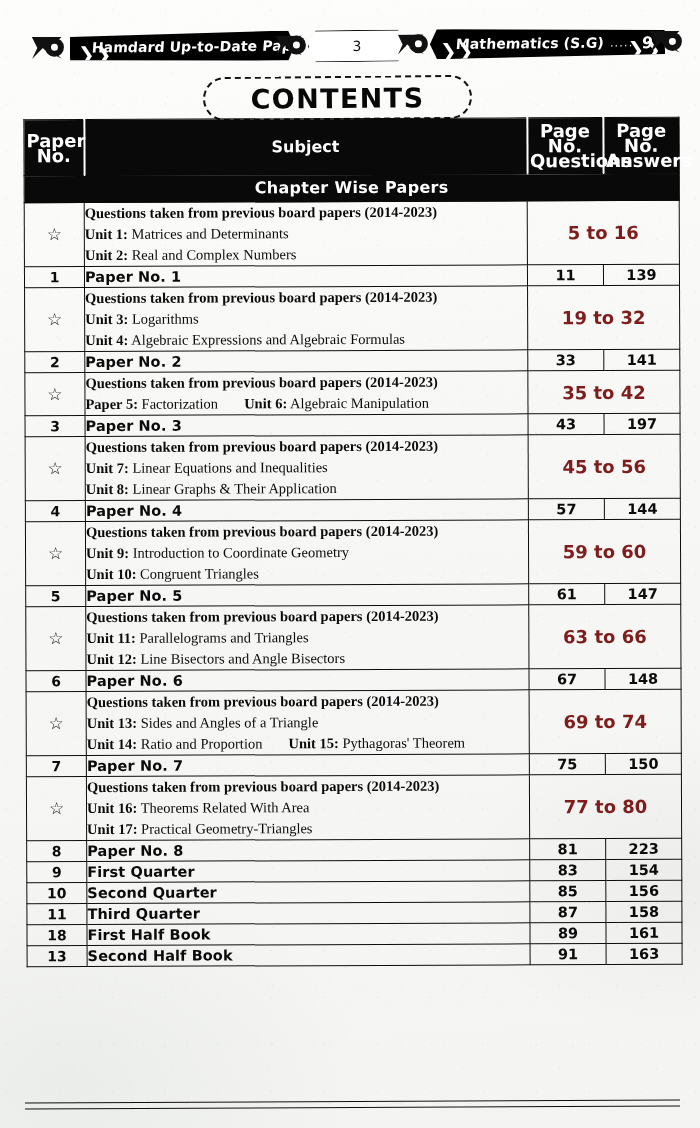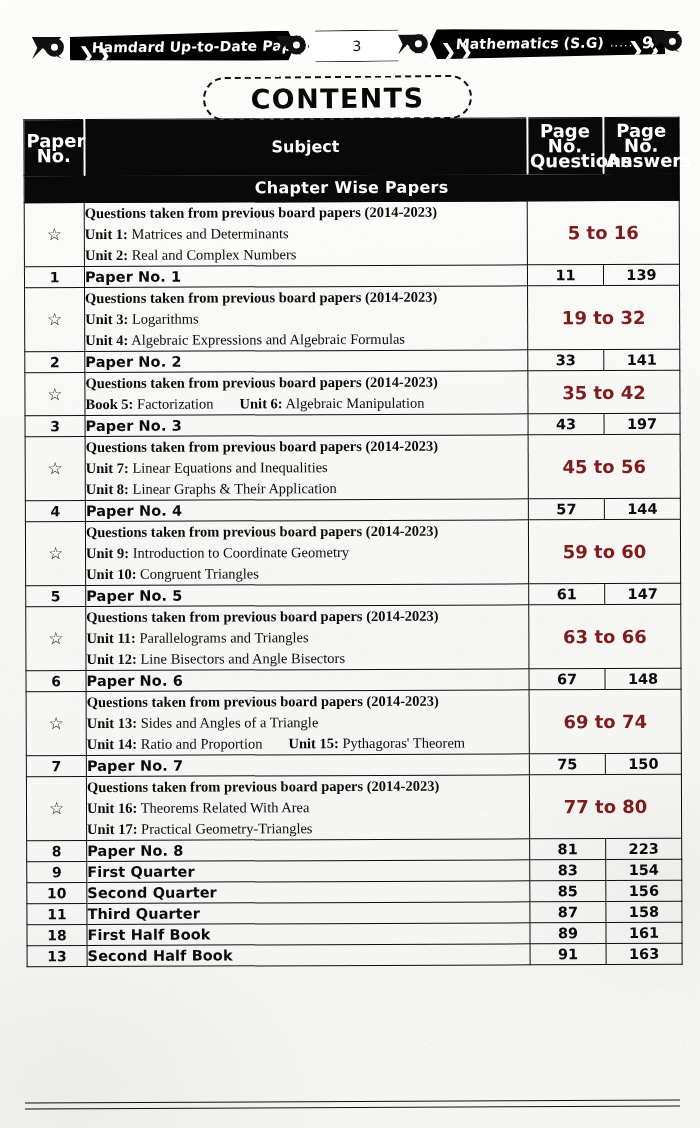--- a/index.html
+++ b/index.html
@@ -386,21 +386,21 @@
           <td class="subj">
             <div class="papertitle">Paper No. 2</div>
           </td>
           <td class="pg">33</td>
           <td class="pg">141</td>
         </tr>
         <tr>
           <td class="star">☆</td>
           <td class="subj">
             <div class="lead">Questions taken from previous board papers (2014-2023)</div>
-            <div class="unitline"><b>Book 5:</b><span> Factorization</span><span class="gap"></span><b>Unit 6:</b><span>  Algebraic Manipulation</span></div>
+            <div class="unitline"><b>Paper 5:</b><span> Factorization</span><span class="gap"></span><b>Unit 6:</b><span>  Algebraic Manipulation</span></div>
           </td>
           <td class="pgspan" colspan="2">35 to 42</td>
         </tr>
         <tr>
           <td class="num">3</td>
           <td class="subj">
             <div class="papertitle">Paper No. 3</div>
           </td>
           <td class="pg">43</td>
           <td class="pg">197</td>

